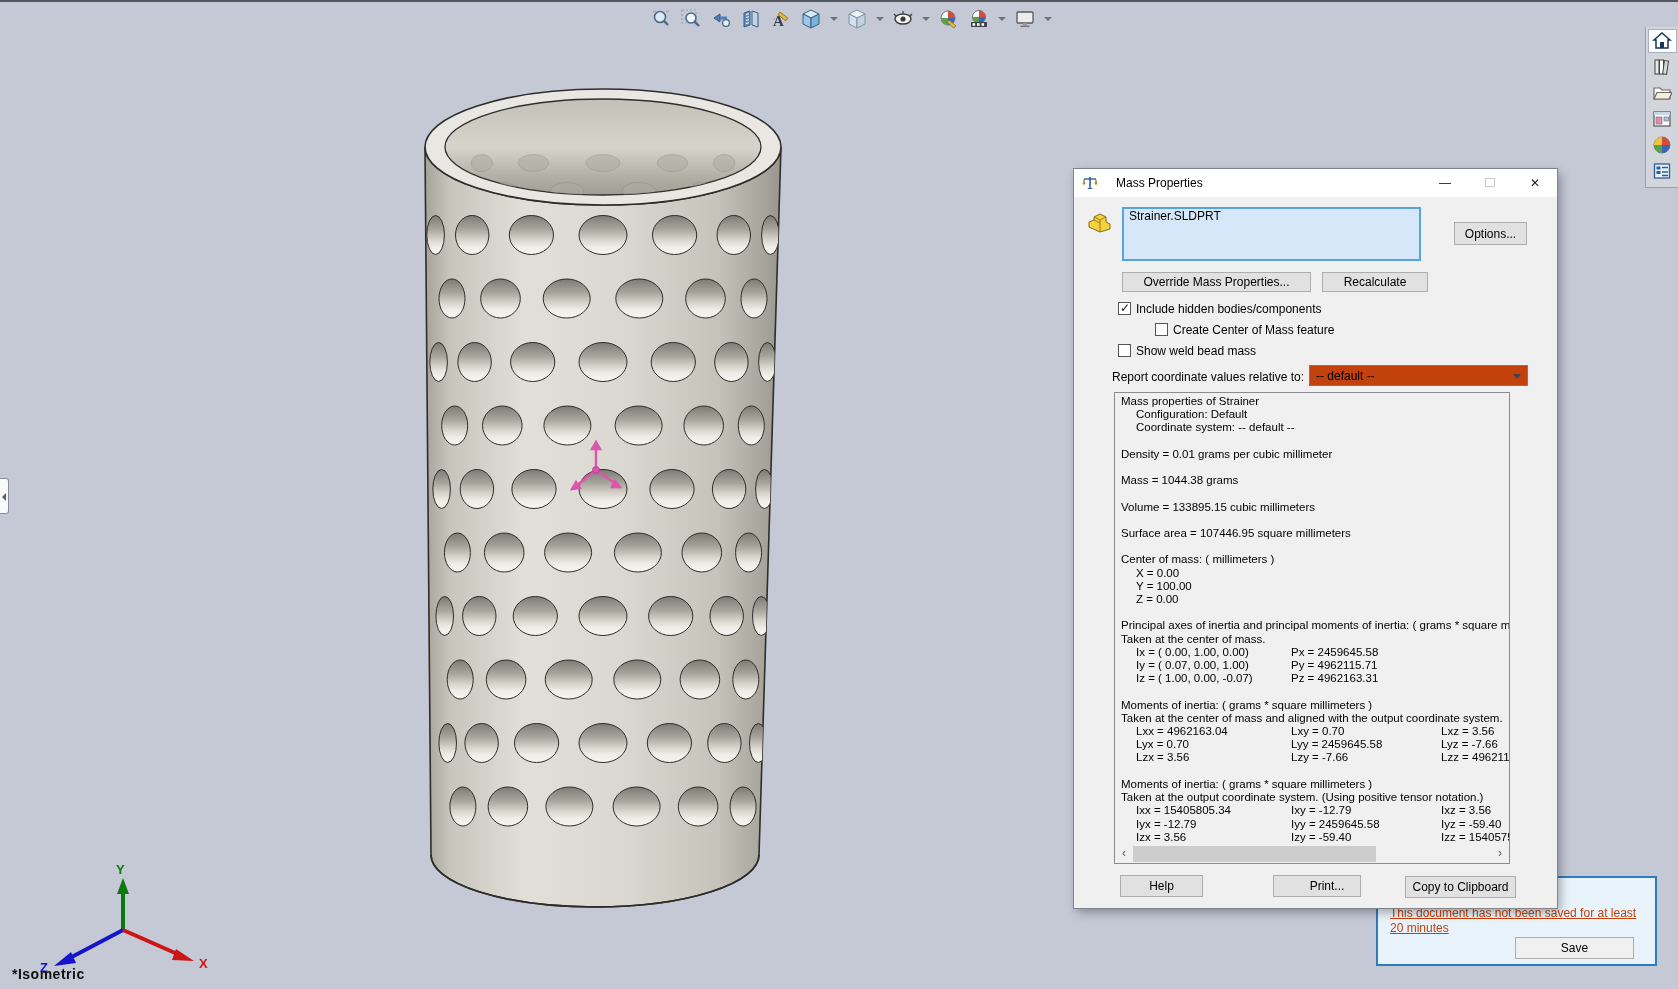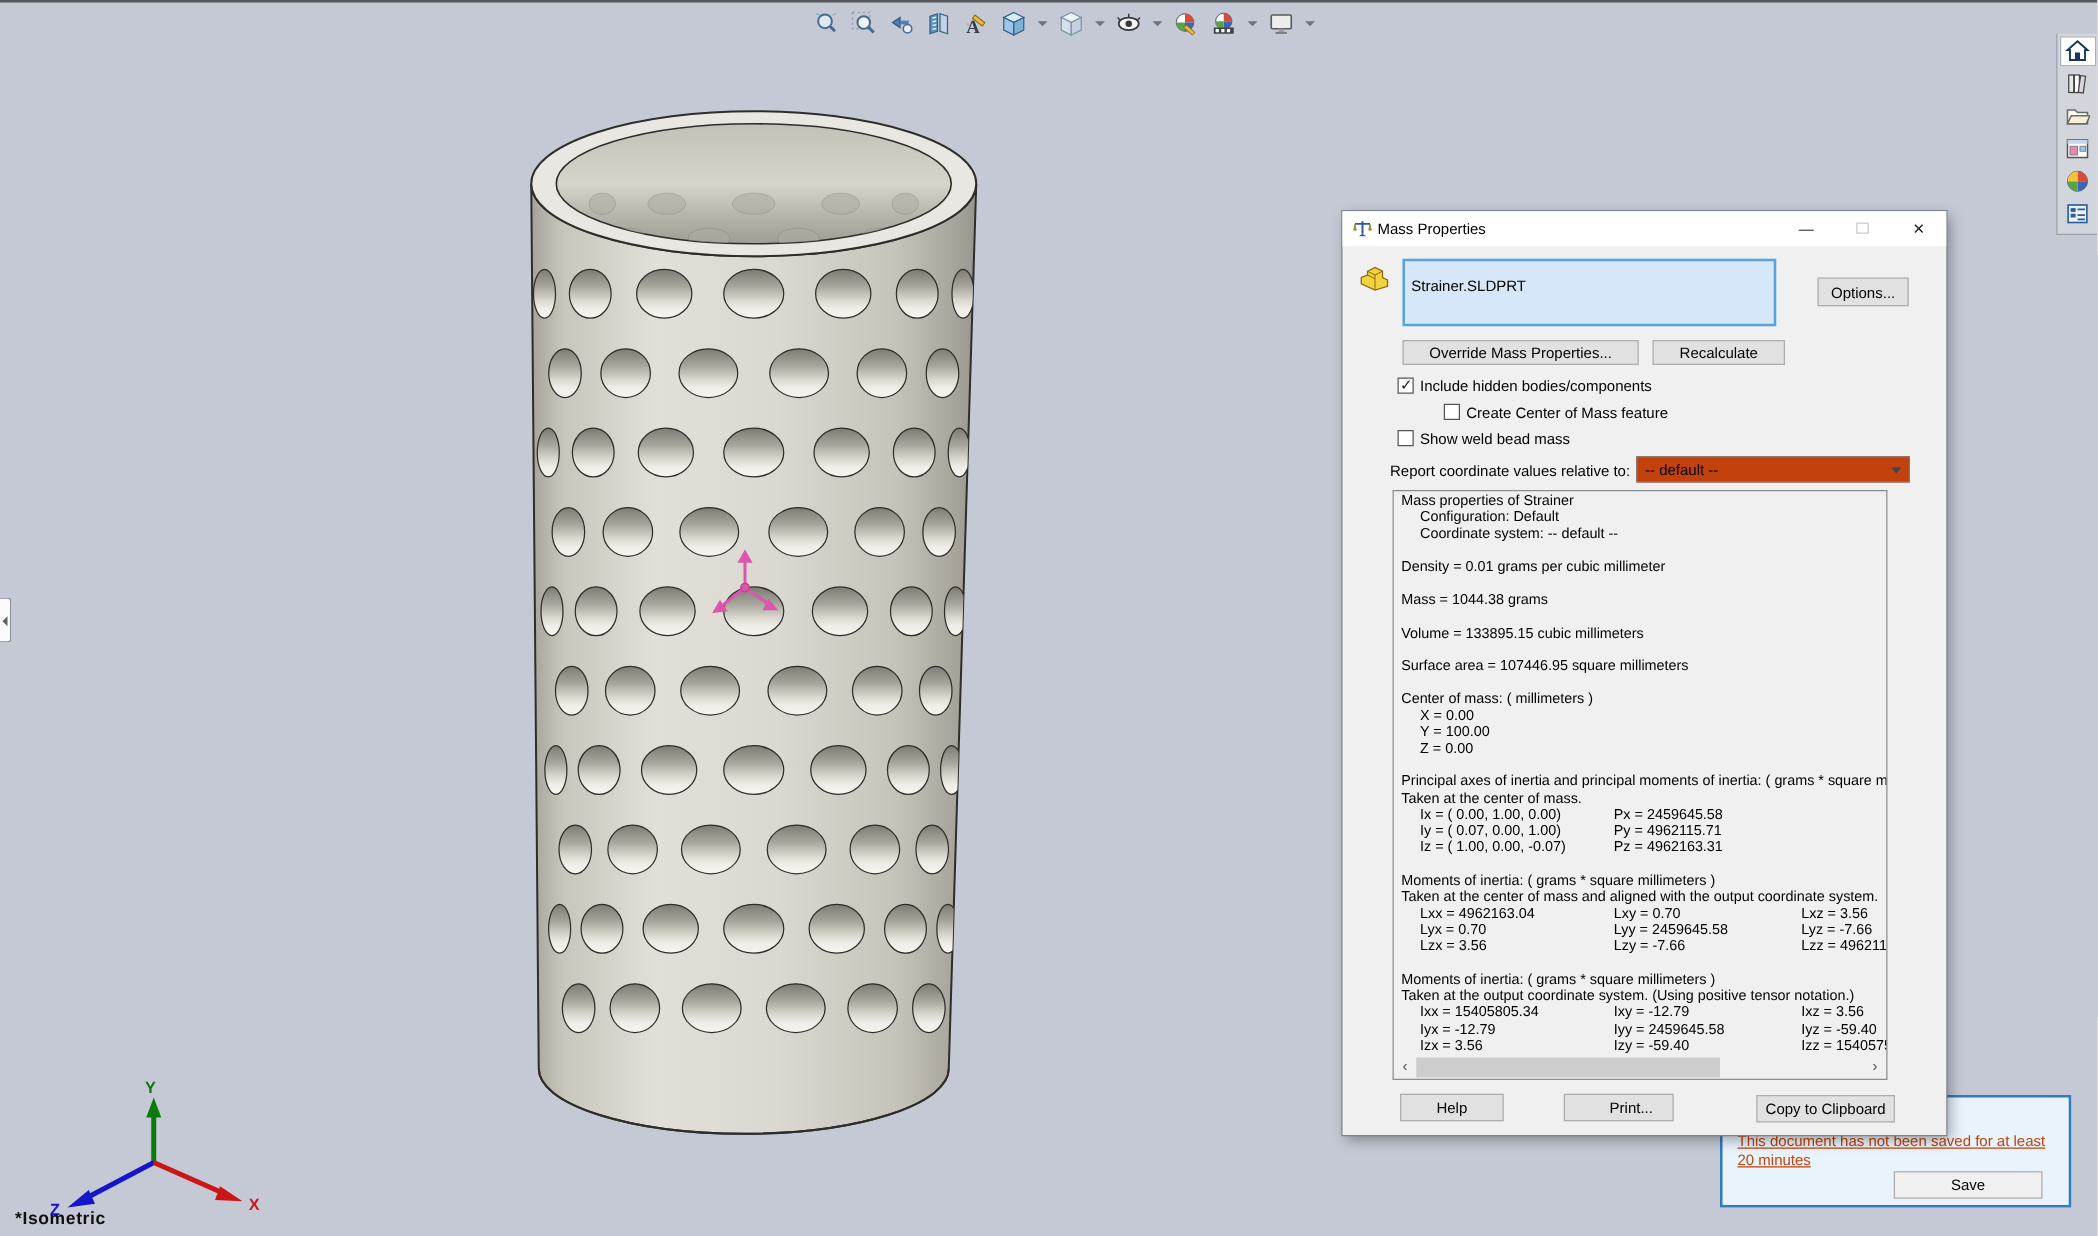--- a/index.html
+++ b/index.html
@@ -25,27 +25,27 @@
   #triad { position:absolute; left:16px; top:856px; z-index:4; }
   #view-label { position:absolute; left:12px; top:966px; font-size:14px; font-weight:bold; color:#101010; letter-spacing:0.5px; z-index:4; }
 
   
   #model { position:absolute; left:370px; top:55px; z-index:2; }
 
   
   .dialog { position:absolute; left:1074px; top:169px; width:483px; height:739px; background:#f0f0f0; box-shadow:0 0 0 1px #7e838c, 3px 4px 10px rgba(0,0,0,.35); z-index:10; font-size:12px; color:#000; }
   .titlebar { position:absolute; left:0; top:0; right:0; height:28px; background:#ffffff; display:flex; align-items:center; }
   .titlebar .ticon { margin-left:8px; }
-  .titlebar .ttext { margin-left:4px; font-size:12px; color:#000; }
+  .titlebar .ttext { margin-left:18px; font-size:12px; color:#000; }
   .winbtn { position:absolute; top:0; width:44px; height:27px; display:flex; align-items:center; justify-content:center; font-size:12px; color:#222; }
   #btn-close { right:0; } #btn-max { right:45px; } #btn-min { right:90px; }
   .ghostbox { width:10px; height:9px; border:1px solid #c9c9c9; }
 
   .part-icon { position:absolute; left:12px; top:42px; }
-  .selbox { position:absolute; left:48px; top:38px; width:299px; height:54px; background:#d5e7f8; border:2px solid #58a3da; padding:13px 5px; font-size:12px; color:#000; overflow:hidden; }
+  .selbox { position:absolute; left:48px; top:38px; width:299px; height:54px; background:#d5e7f8; border:2px solid #58a3da; padding:0 5px; font-size:12px; color:#000; overflow:hidden; }
   .btn { position:absolute; background:#e1e1e1; border:1px solid #adadad; font-size:12px; color:#000; display:flex; align-items:center; justify-content:center; font-family:"Liberation Sans",sans-serif; }
   #btn-options  { left:380px; top:53px;  width:73px;  height:23px; }
   #btn-override { left:48px;  top:103px; width:189px; height:20px; }
   #btn-recalc   { left:248px; top:103px; width:106px; height:20px; }
 
   .chkrow { position:absolute; left:44px; display:flex; align-items:center; height:15px; }
   .chk { width:13px; height:13px; background:#fff; border:1px solid #555; margin-right:5px; position:relative; flex:0 0 auto; }
   .chk.on::after { content:"✓"; position:absolute; left:1px; top:-2px; font-size:12px; color:#1a1a1a; }
   #chk1 { top:132px; } #chk2 { top:153px;padding-left:37px; } #chk3 { top:174px; }
 
@@ -58,21 +58,21 @@
   .rline.ind { padding-left:15px; }
   .rline .c { display:inline-block; white-space:nowrap; overflow:hidden; vertical-align:top; }
   .rline .c0 { width:155px; } .rline .c1 { width:150px; }
 
   .hscroll { position:absolute; left:1px; right:1px; bottom:1px; height:16px; background:#f0f0f0; }
   .hscroll .arr { position:absolute; top:0; width:16px; height:16px; text-align:center; line-height:15px; font-size:12px; color:#555; }
   .hscroll .arr.l { left:0; } .hscroll .arr.r { right:0; }
   .hscroll .thumb { position:absolute; left:17px; top:0; width:62%; height:16px; background:#cdcdcd; }
 
   #btn-help  { left:46px;  top:706px; width:83px;  height:22px; }
-  #btn-print { left:177px; top:706px; width:88px;  height:22px;padding-left:20px; }
+  #btn-print { left:199px; top:706px; width:88px;  height:22px;padding-left:20px; }
   #btn-copy  { left:331px; top:707px; width:111px; height:22px; }
 
   
   .notif { position:absolute; left:1376px; top:876px; width:281px; height:90px; background:#e9f3fb; border:2px solid #2e7cc0; z-index:6; }
   .notif .msg { position:absolute; left:12px; top:28px; width:250px; font-size:12px; color:#c2410c; line-height:15px;text-decoration:underline; }
   .notif .btn { position:static;text-align:right; }
   #btn-save { position:absolute !important; left:137px; top:59px; width:119px; height:22px; background:#f0f0f0; border:1px solid #adadad; }
 </style>
 </head>
 <body>

